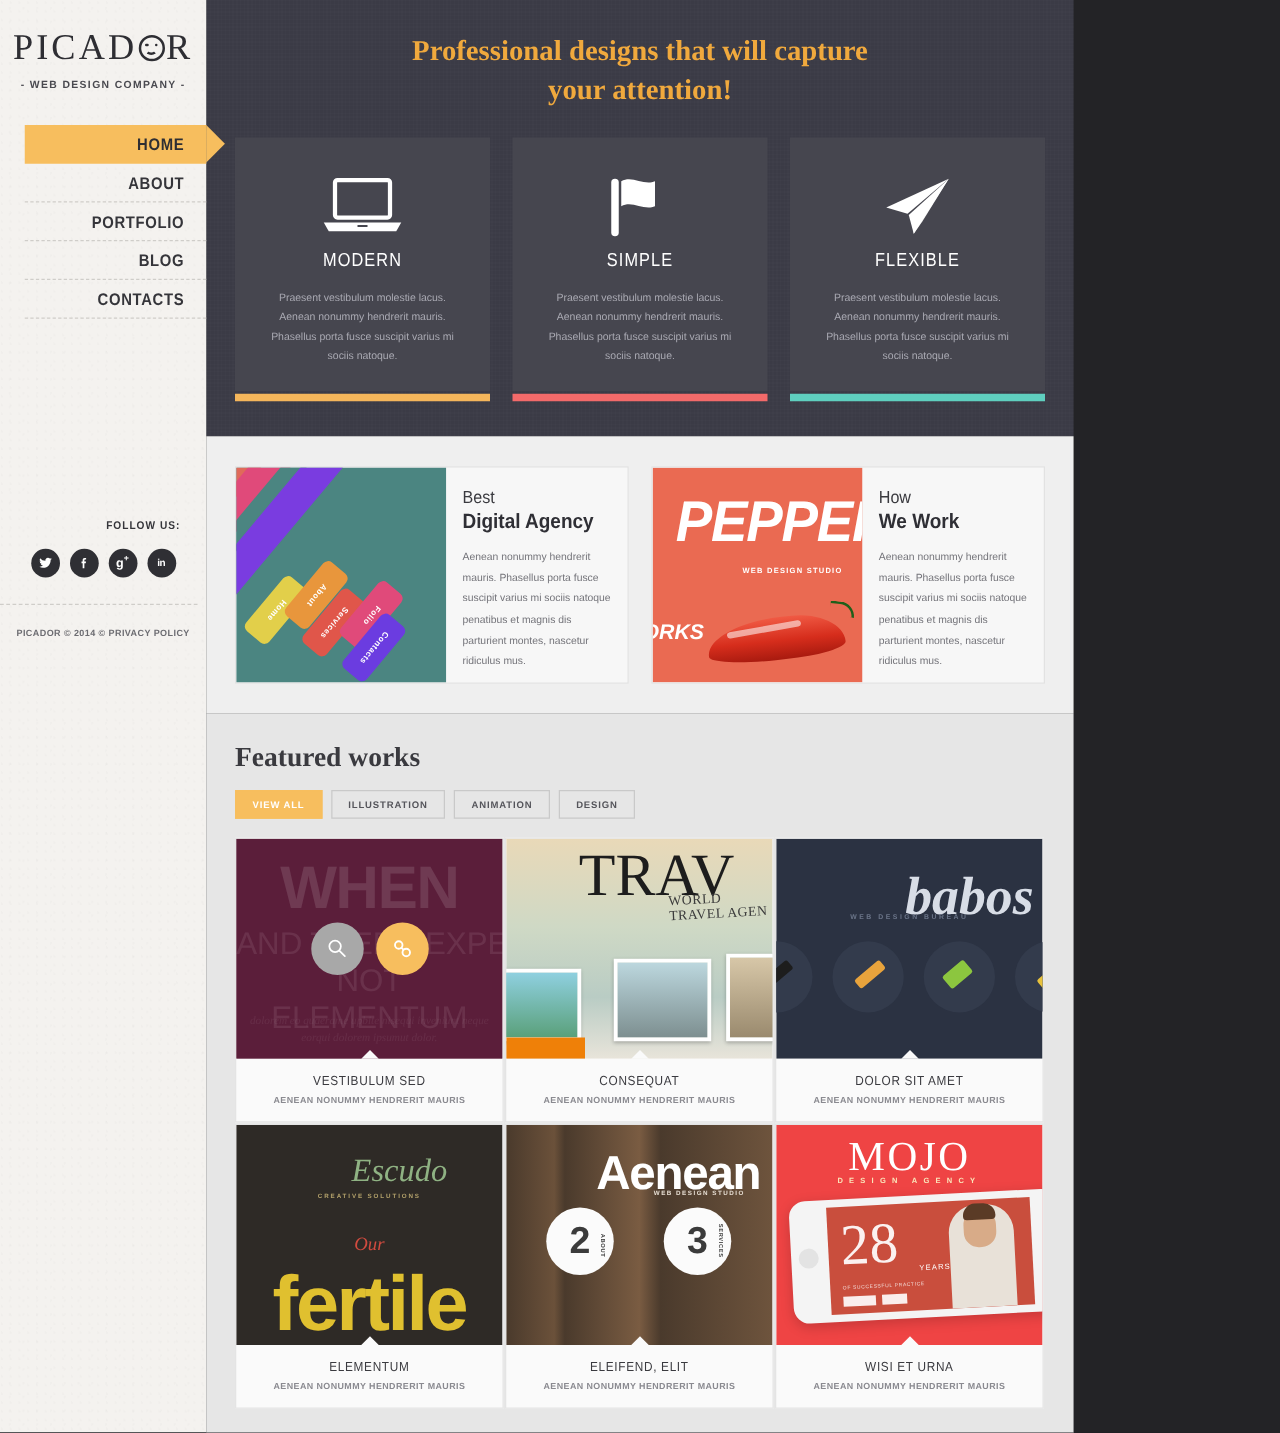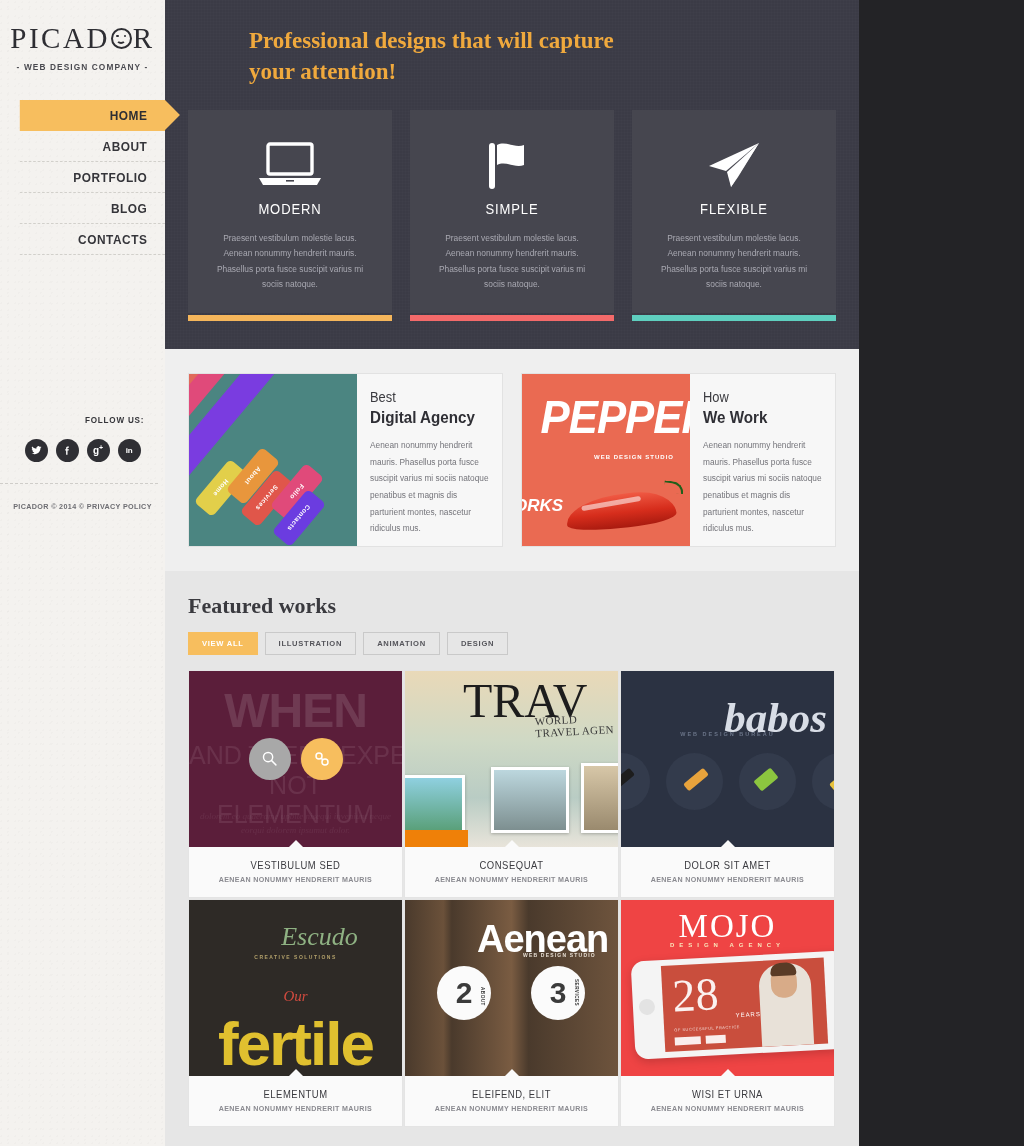--- a/index.html
+++ b/index.html
@@ -95,23 +95,22 @@
 
   .hero {
     background: #3b3b46;
     background-image:
       repeating-linear-gradient(0deg, rgba(255,255,255,0.012) 0 1px, transparent 1px 3px),
       repeating-linear-gradient(90deg, rgba(255,255,255,0.012) 0 1px, transparent 1px 3px);
     padding: 26px 0 36px 0;
   }
   .hero-title {
     font-family: "Liberation Serif", serif;
-    color: #f0a93d; font-size: 23px; line-height: 1.34;
+    color: #f0a93d; font-size: 23px; text-align: center; line-height: 1.34;
     padding: 0 60px;
-    margin-left: 24px;
   }
 
   .features { display: flex; gap: 18px; padding: 22px 23px 0 23px; }
   .feature {
     flex: 1; background: #46464f; padding: 24px 16px 0 16px; text-align: center;
     position: relative; padding-bottom: 20px;
   }
   .f-icon { height: 62px; display: flex; align-items: center; justify-content: center; }
   .f-icon svg { fill: #fff; }
   .f-title {

